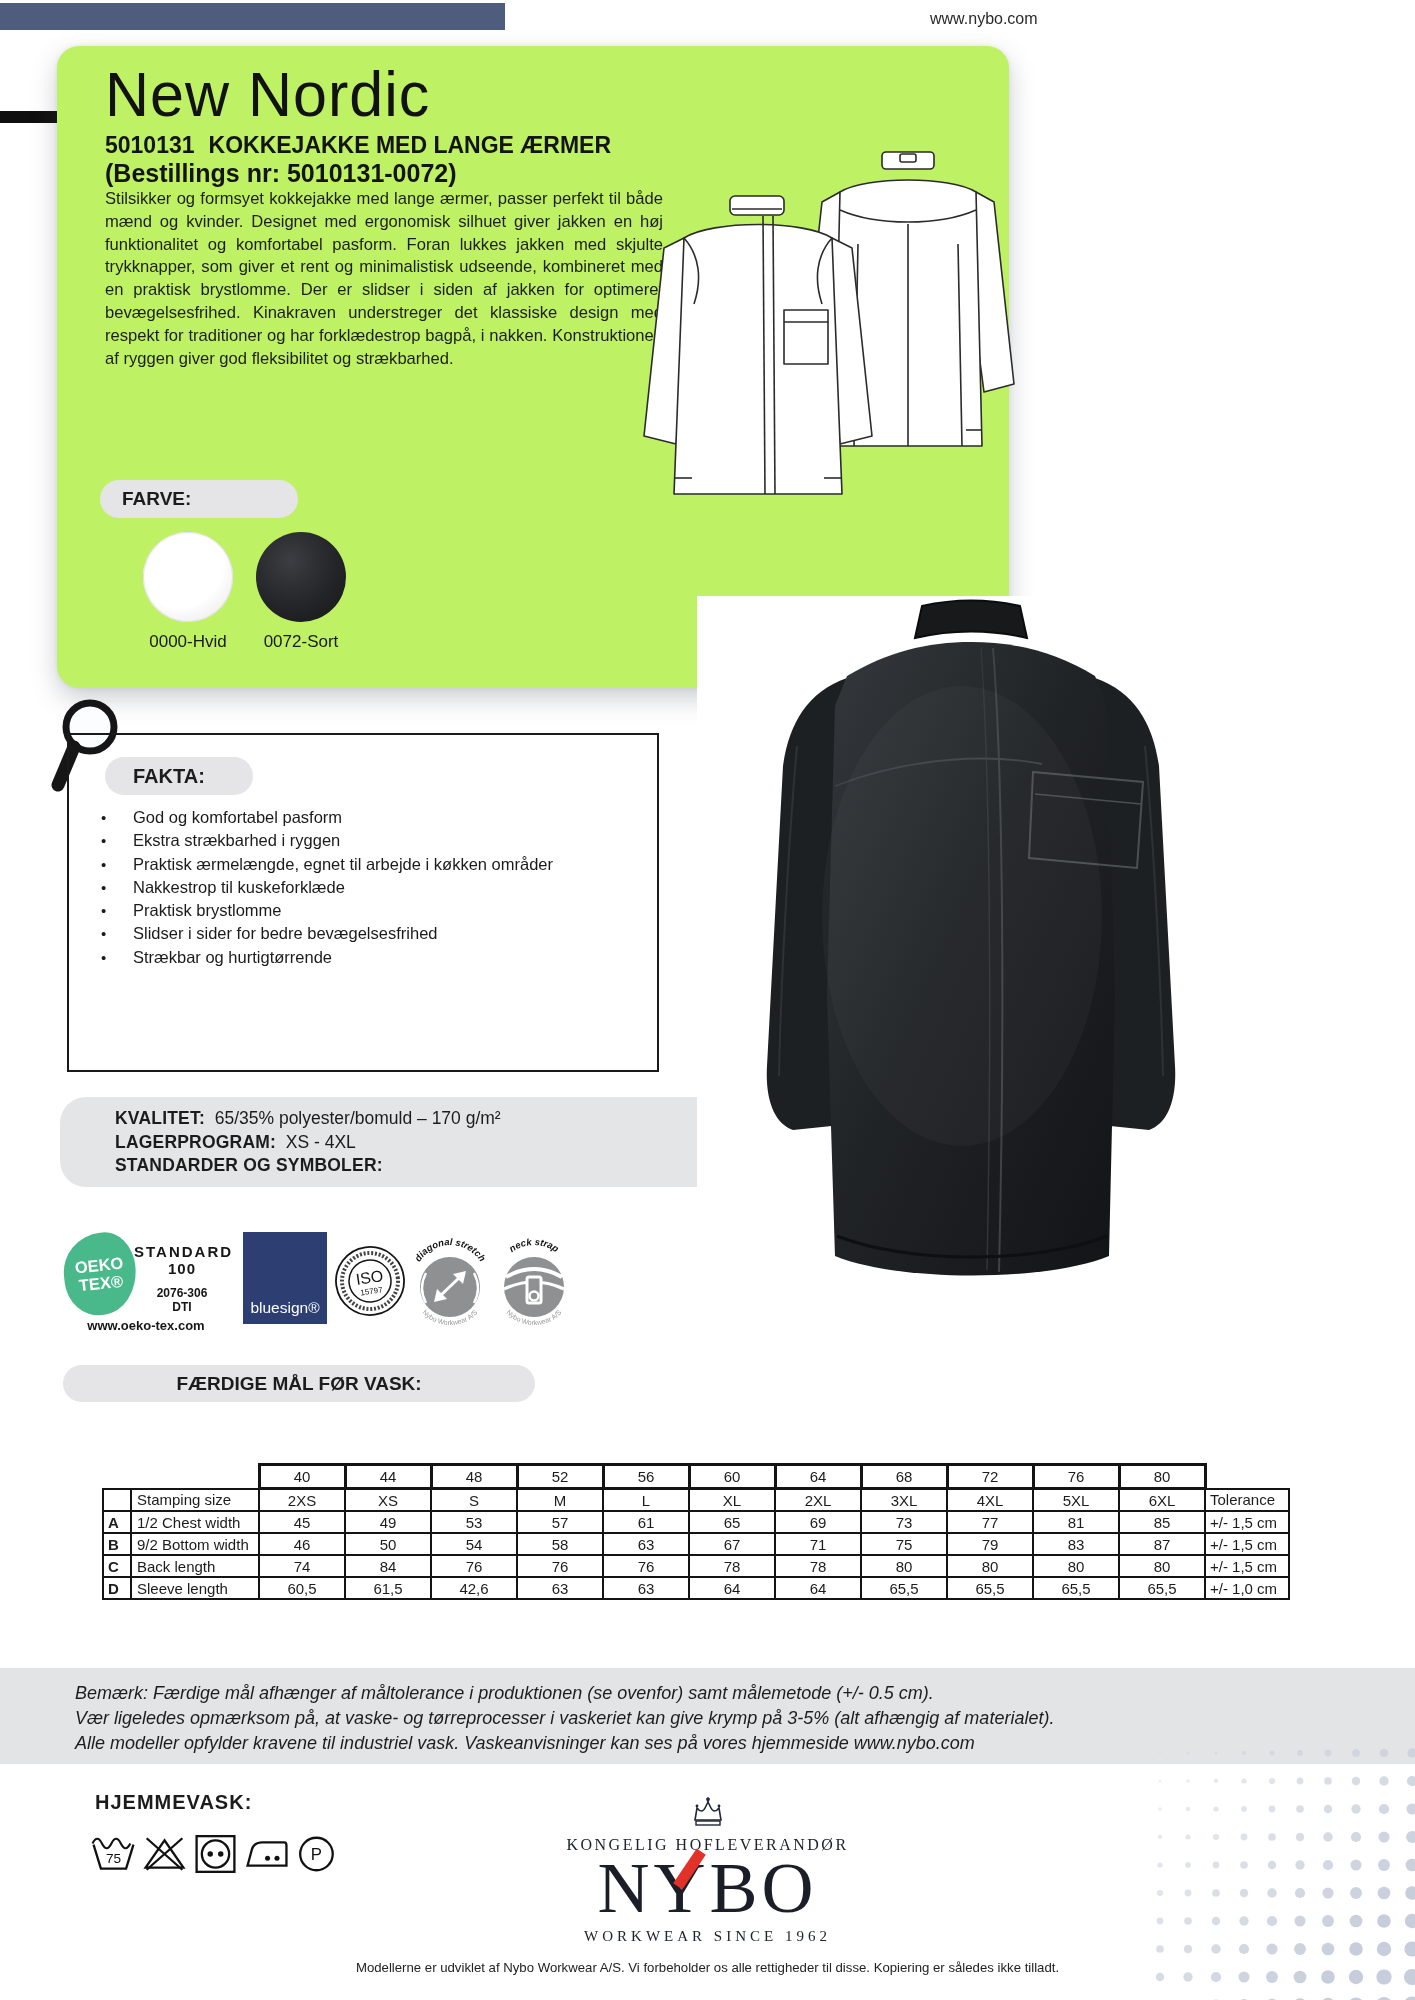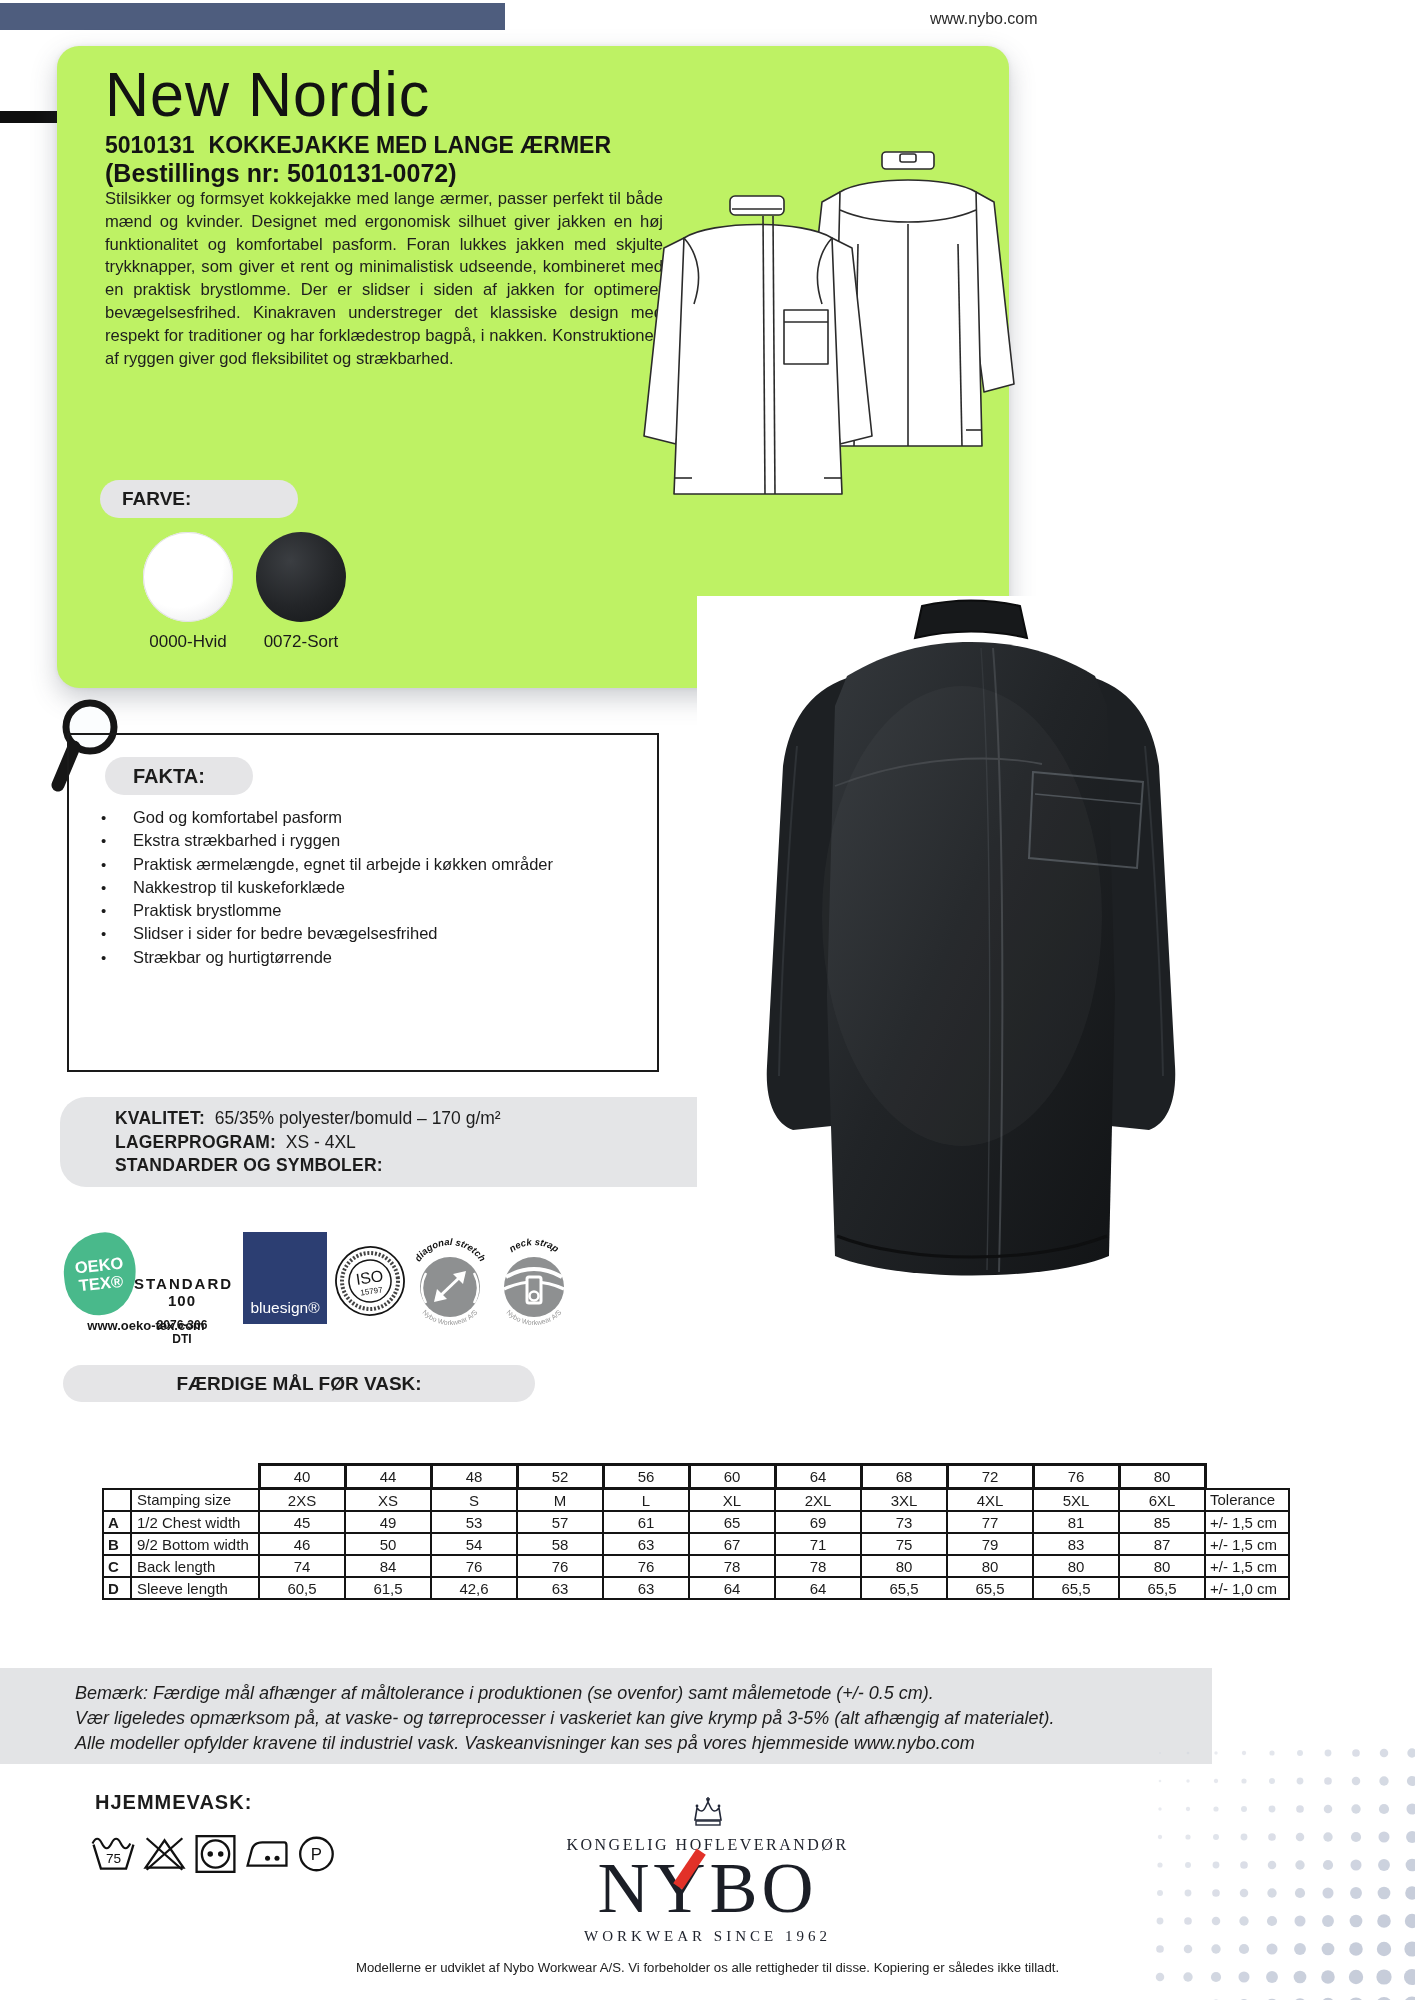--- a/index.html
+++ b/index.html
@@ -48,21 +48,21 @@
   .kvalitet b{letter-spacing:.2px;}
 
   
   .photo{left:697px;top:596px;width:548px;height:714px;background:#fff;}
 
   
   .oeko-blob{left:64px;top:1233px;width:72px;height:82px;background:#49b98b;
              border-radius:58% 42% 52% 48% / 50% 46% 58% 46%;transform:rotate(-6deg);
              display:flex;flex-direction:column;align-items:center;justify-content:center;
              color:#fff;font-weight:bold;font-size:16.5px;line-height:18px;}
-  .std100{left:134px;top:1243px;width:96px;text-align:center;font-weight:bold;color:#161616;margin-top:32px;}
+  .std100{left:134px;top:1243px;width:96px;text-align:center;font-weight:bold;color:#161616;}
   .std100 .l1{font-size:15px;letter-spacing:2px;}
   .std100 .l2{font-size:15px;letter-spacing:1px;}
   .std100 .l3{font-size:12px;margin-top:9px;}
   .std100 .l4{font-size:12px;}
   .oeko-url{left:70px;top:1318px;width:152px;text-align:center;font-weight:bold;font-size:13px;color:#161616;}
   .bluesign{left:243px;top:1232px;width:84px;height:92px;background:#2c3e72;display:flex;align-items:flex-end;
             justify-content:center;padding-bottom:7px;box-sizing:border-box;color:#fff;font-size:15.5px;}
   .iso-badge{left:332px;top:1243px;}
   .badge{width:84px;height:96px;}
   .diagonal-badge{left:408px;top:1233px;}
@@ -73,21 +73,21 @@
   .size-table{left:102px;top:1463px;border-collapse:collapse;table-layout:fixed;}
   .size-table td{border:2px solid #141414;background:#fff;font-size:15px;text-align:center;
                  height:20px;padding:0 2px;white-space:nowrap;overflow:hidden;}
   .size-table tr.r-top td{height:21px;border-width:3px;}
   .size-table td.nb{border:none;background:transparent;}
   .size-table td.lbl{text-align:left;padding-left:5px;}
   .size-table td.ltr{font-weight:bold;text-align:left;padding-left:4px;}
   .size-table td.tol{text-align:left;padding-left:4px;}
 
   
-  .notes{left:0;top:1668px;width:1212px;height:96px;background:#e3e4e6;box-sizing:border-box;padding:13px 0 0 75px;}
+  .notes{left:0;top:1668px;width:1415px;height:96px;background:#e3e4e6;box-sizing:border-box;padding:13px 0 0 75px;}
   .notes div{font-style:italic;font-size:18px;line-height:25px;color:#1d1d1d;}
 
   
   .homewash-label{left:95px;top:1791px;font-size:20px;font-weight:bold;letter-spacing:1px;}
   .care-icons{left:90px;top:1833px;display:flex;gap:4px;}
 
   
   .center-band{left:0;width:1415px;text-align:center;}
   .crown-wrap{top:1796px;}
   .royal{top:1836px;font-family:"Liberation Serif",serif;font-size:16px;letter-spacing:2.5px;color:#20242e;}

